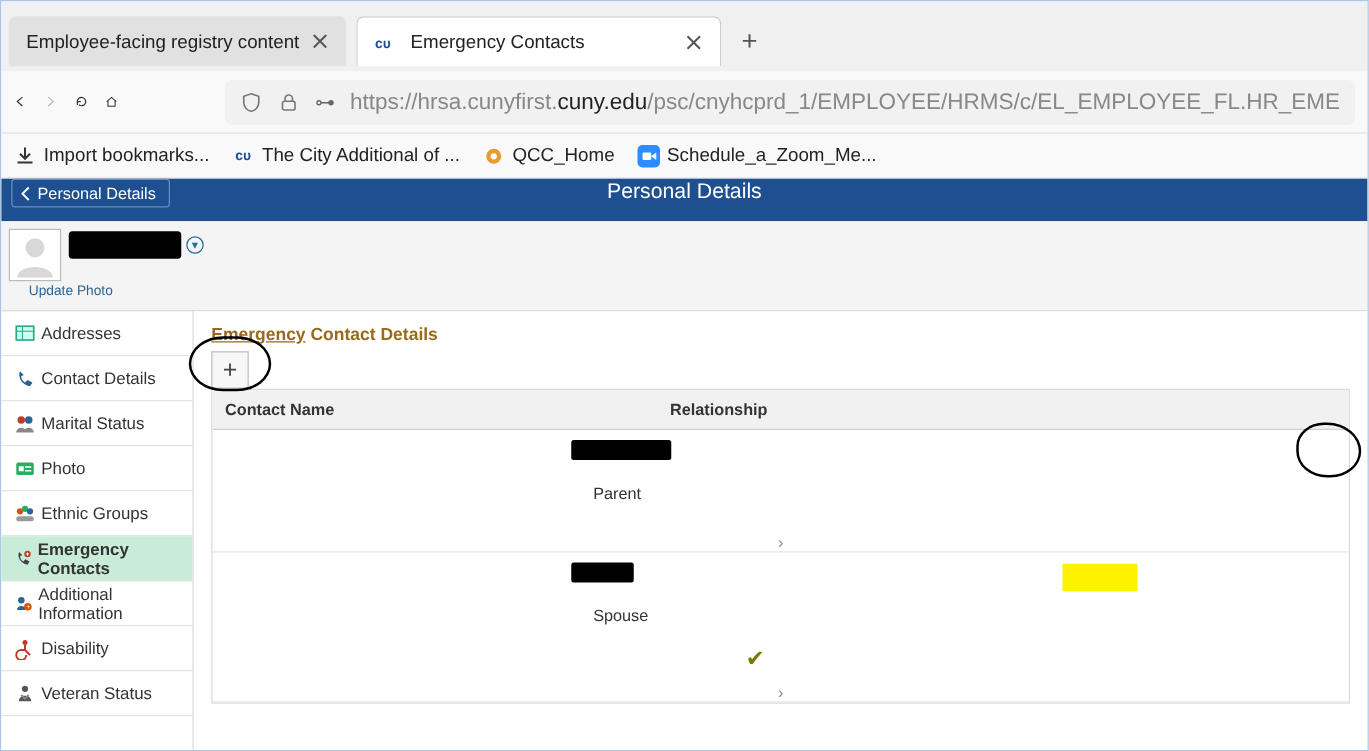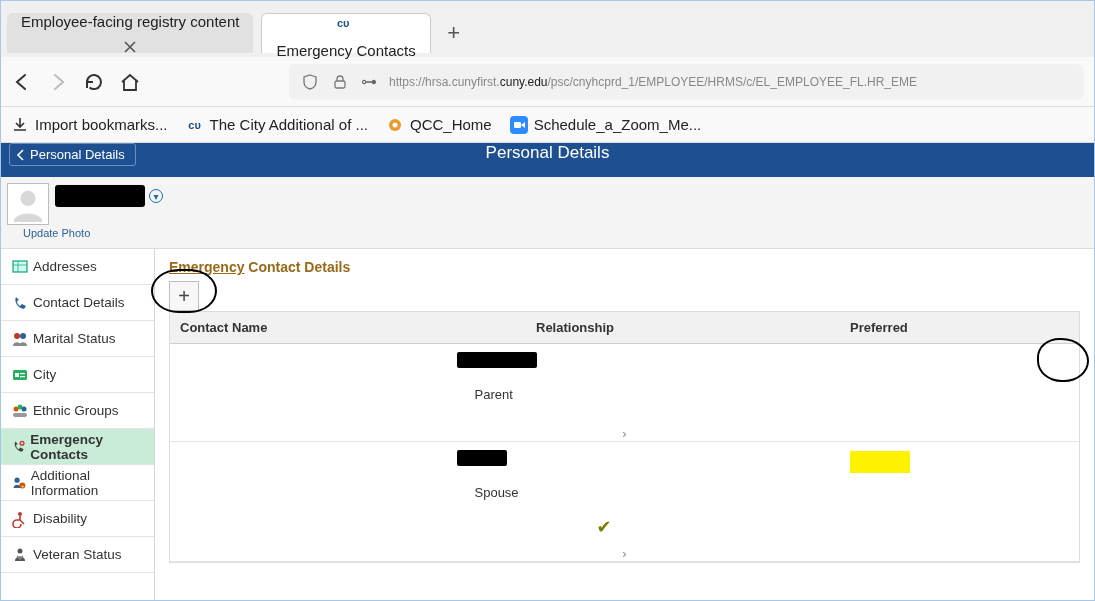--- a/index.html
+++ b/index.html
@@ -1,33 +1,33 @@
 <!DOCTYPE html>
 <html><head>
 <meta charset="utf-8">
 <style>
   * { box-sizing: border-box; margin: 0; padding: 0; font-family: Arial, Helvetica, sans-serif; }
   body { width: 1095px; height: 601px; background: #f3f3f3; overflow: hidden; border: 1px solid #a6c8e6; }
 
   
   .tabstrip { display: flex; align-items: center; height: 56px; background: #f0f0f0; padding: 8px 6px 0 6px; gap: 8px; }
-  .tab { display: flex; align-items: center; height: 40px; padding: 0 14px; border-radius: 6px 6px 0 0; font-size: 15px; color: #222; gap: 10px; flex-direction: column; }
+  .tab { display: flex; align-items: center; height: 40px; padding: 0 14px; border-radius: 6px 6px 0 0; font-size: 15px; color: #222; gap: 10px; }
   .tab.inactive { background: #e1e1e1; }
   .tab.active { background: #fff; border: 1px solid #ccc; border-bottom: none; }
   .tab .favicon { width: 18px; height: 18px; display: inline-flex; align-items: center; justify-content: center; }
   .tab .close { width: 14px; height: 14px; color: #555; cursor: pointer; }
   .newtab { width: 30px; height: 30px; display:flex; align-items:center; justify-content:center; color:#555; cursor:pointer; font-size: 22px; }
 
   
   .toolbar { display: flex; align-items: center; height: 50px; background: #f9f9f9; padding: 0 10px; gap: 14px; border-bottom: 1px solid #ddd; }
   .navbtn { width: 22px; height: 22px; color:#444; cursor:pointer; display:flex; align-items:center; justify-content:center; }
   .navbtn.disabled { color: #bbb; }
   .urlbar { flex: 1; display:flex; align-items:center; gap: 12px; background:#f1f1f1; border-radius: 6px; padding: 6px 12px; height: 36px; }
   .urlbar .lock, .urlbar .shield { width:18px; height:18px; color:#666; }
-  .urltext { font-size: 12px; color:#888; white-space: nowrap; overflow:hidden; }
+  .urltext { font-size: 18px; color:#888; white-space: nowrap; overflow:hidden; }
   .urltext .strong { color:#222; }
 
   
   .bookbar { display:flex; align-items:center; height: 36px; padding: 0 10px; gap: 18px; background:#f9f9f9; font-size: 15px; color:#222; border-bottom:1px solid #ddd; }
   .bookitem { display:flex; align-items:center; gap:6px; cursor:pointer; }
   .bookicon { width:18px; height:18px; display:inline-flex; align-items:center; justify-content:center; border-radius:3px; }
 
   
   .ps-header { height: 34px; background:#1a4b8c; background: #1d4f91; background-color:#1d4f91; display:flex; align-items:flex-start; padding: 0 8px; color:#fff; position: relative; }
   .ps-header { background:#1d4f91; }
@@ -230,21 +230,21 @@
     </div>
     <div class="navitem">
       <span class="navicon">
           <svg viewBox="0 0 18 18">
             <rect x="2" y="4" width="14" height="10" rx="1.5" fill="#27ae60"></rect>
             <rect x="4" y="7" width="4" height="4" fill="#fff"></rect>
             <rect x="9" y="7" width="5" height="1.2" fill="#fff"></rect>
             <rect x="9" y="10" width="5" height="1.2" fill="#fff"></rect>
           </svg>
         </span>
-      <span>City</span>
+      <span>Photo</span>
     </div>
     <div class="navitem">
       <span class="navicon">
           <svg viewBox="0 0 18 18">
             <circle cx="5" cy="7" r="2.5" fill="#d35400"></circle>
             <circle cx="9" cy="5" r="2.5" fill="#27ae60"></circle>
             <circle cx="13" cy="7" r="2.5" fill="#2a6496"></circle>
             <rect x="2" y="11" width="14" height="4" rx="2" fill="#999"></rect>
           </svg>
         </span>
@@ -299,21 +299,20 @@
 
     <div style="position:relative; display:inline-block;">
       <div class="addbtn" title="Add Emergency Contact">+</div>
       <div class="anno" style="left:-18px; top:-12px; width:66px; height:44px;"></div>
     </div>
 
     <div class="grid">
       <div class="grid-head">
         <div class="col-name">Contact Name</div>
         <div class="col-rel">Relationship</div>
-        <div class="col-pref">Preferred</div>
         <div class="col-chev"></div>
       </div>
 
       <div class="grid-row">
         <div class="col-name"><span class="redact" style="width:80px"></span></div>
         <div class="col-rel">Parent</div>
         <div class="col-pref"></div>
         <div class="col-chev">›</div>
         <div class="anno" style="right:-10px; top:-6px; width:52px; height:44px; border-radius:45% 55% 50% 50%;"></div>
       </div>

